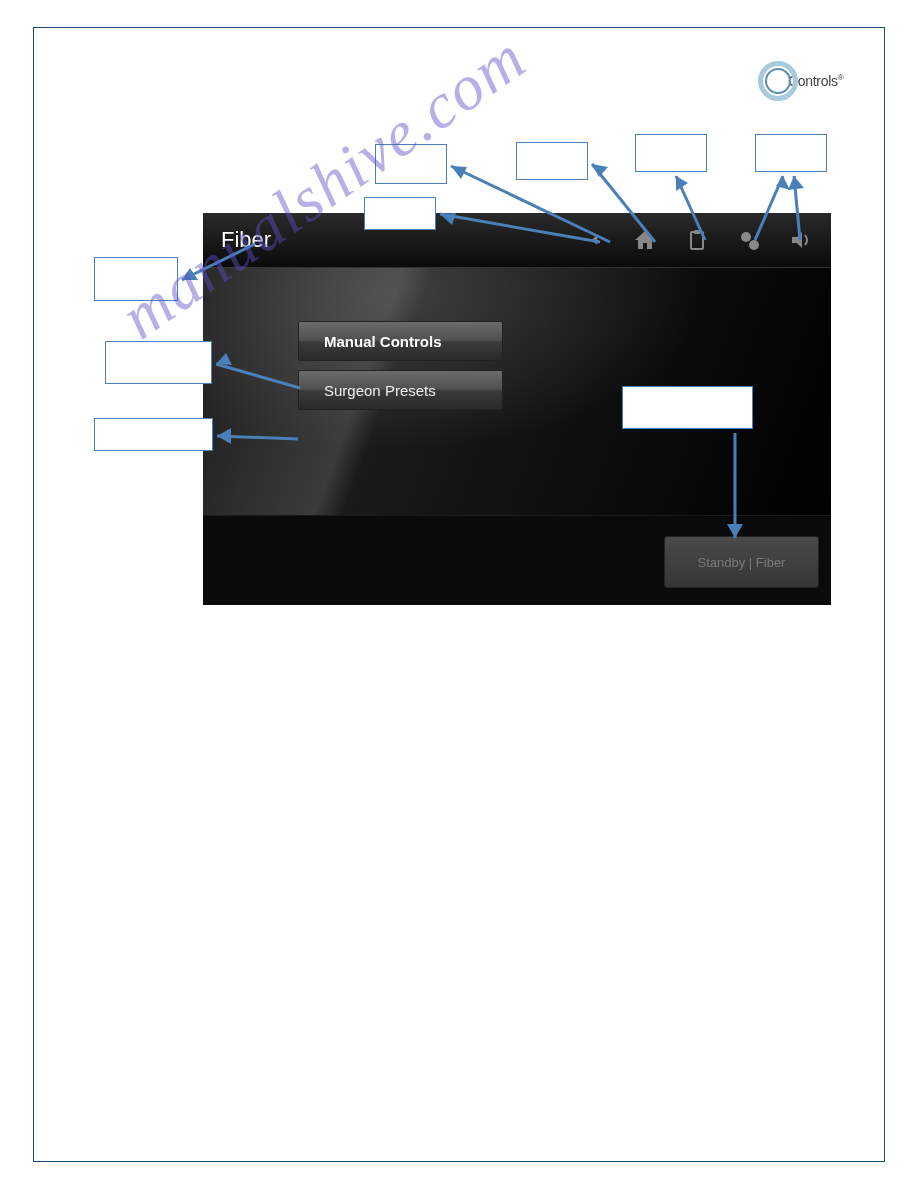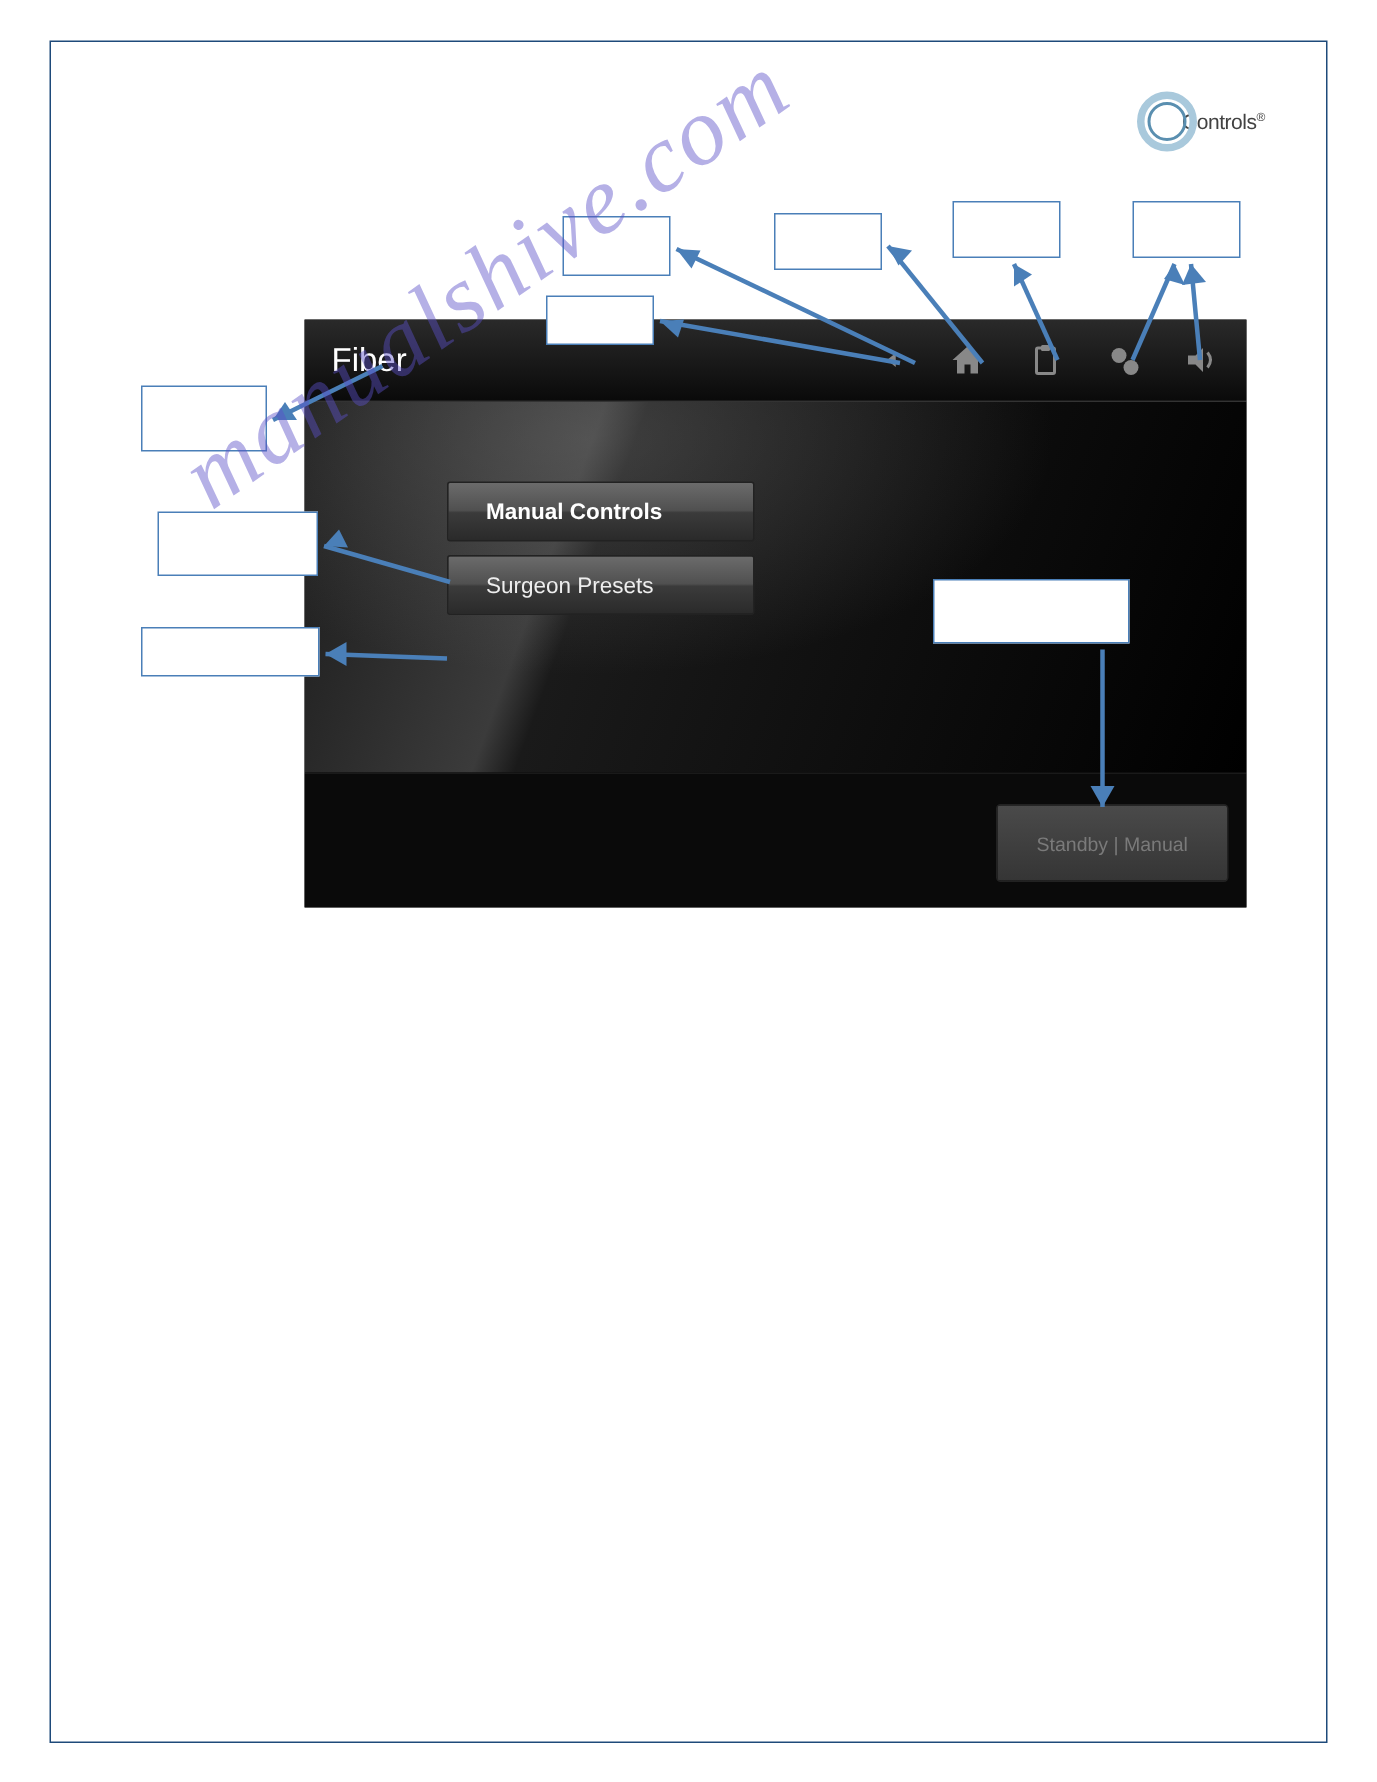--- a/index.html
+++ b/index.html
@@ -245,19 +245,19 @@
           <span>Manual Controls</span>
         </div>
       <div class="mbtn">
           <span>Surgeon Presets</span>
         </div>
     </div>
   </div>
 
   <div class="footer-bar">
     <div class="standby-btn">
-      <span>Standby | Manual</span>
+      <span>Standby | Fiber</span>
     </div>
   </div>
 
 </div>
 
 <div class="watermark">manualshive.com</div>
 
 </body></html>

